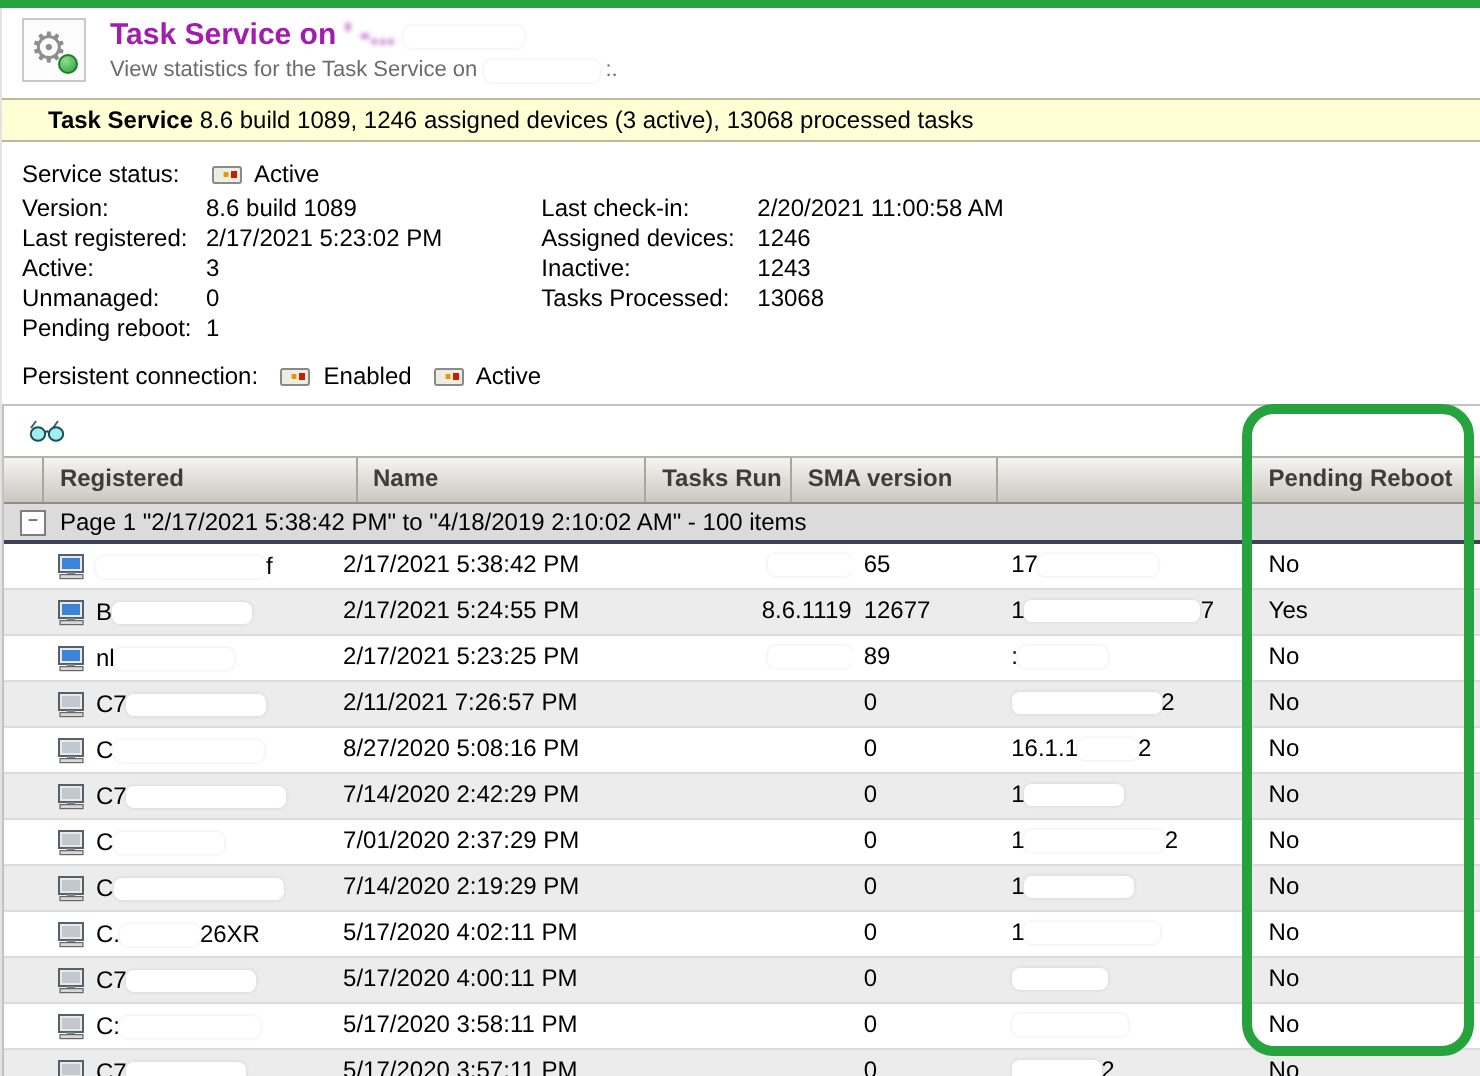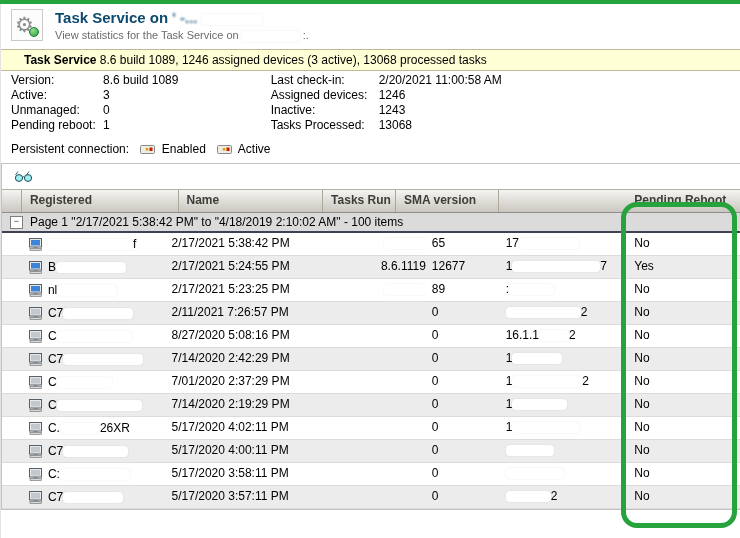--- a/index.html
+++ b/index.html
@@ -8,21 +8,21 @@
   .accent-bar{height:4px;background:#27A33E;width:740px;}
   .page{position:relative;width:740px;height:534px;border-left:1px solid #E3E3E3;box-sizing:border-box;}
 
   
   .hdr{display:flex;align-items:flex-start;padding:5px 0 0 10px;height:37px;}
   .app-icon-box{width:30px;height:30px;border:1px solid #C9C9C9;background:#FCFCFC;position:relative;flex:0 0 auto;}
   .gear{position:absolute;left:3px;top:1px;font-size:21px;color:#8E8E8E;line-height:28px;}
   .gear-dot{position:absolute;right:3px;bottom:3px;width:10px;height:10px;border-radius:50%;
             background:radial-gradient(circle at 35% 30%,#8FE08F,#2F9E3C);border:1px solid #1F7A2C;box-sizing:border-box;}
   .hdr-text{margin-left:12px;}
-  .title{font-size:15px;font-weight:bold;color:#0c4a6e;line-height:18px;}
+  .title{font-size:15px;font-weight:bold;color:#a21caf;line-height:18px;}
   .title .smudge-text{filter:blur(1.2px);opacity:.85;}
   .subtitle{font-size:11px;color:#6B6B6B;margin-top:2px;}
   .redact{display:inline-block;height:11px;vertical-align:middle;background:#fff;border-radius:4px;
           box-shadow:0 0 2px rgba(0,0,0,0.10);}
 
   
   .banner{margin-top:3px;height:20px;line-height:20px;background:#FFFFD6;
           border-top:1px solid #BDBB97;border-bottom:1px solid #BDBB97;padding-left:23px;font-size:12px;}
 
   
@@ -97,23 +97,33 @@
       </div>
     </div>
   </div>
 
   <div class="banner">
     <b>Task Service</b>
     <span>8.6 build 1089, 1246 assigned devices (3 active), 13068 processed tasks</span>
   </div>
 
   <div class="stats">
+    <div class="svc-row">
+      <span class="lbl">Service status:</span>
+      <svg class="sicon" width="15" height="9" viewBox="0 0 15 9">
+        <rect x="0.5" y="0.5" width="14" height="8" rx="1" fill="#EFEDE2" stroke="#8A8A8A"></rect>
+        <rect x="9.5" y="2.5" width="3" height="3.5" fill="#C81E00"></rect>
+        <rect x="5.8" y="3" width="2.4" height="2.5" fill="#E09B00"></rect>
+      </svg>
+      <span>Active</span>
+    </div>
     <div class="stat-cols">
       <div class="col-l">
         <div class="stat-row"><span class="lbl">Version:</span><span>8.6 build 1089</span></div>
+        <div class="stat-row"><span class="lbl">Last registered:</span><span>2/17/2021 5:23:02 PM</span></div>
         <div class="stat-row"><span class="lbl">Active:</span><span>3</span></div>
         <div class="stat-row"><span class="lbl">Unmanaged:</span><span>0</span></div>
         <div class="stat-row"><span class="lbl">Pending reboot:</span><span>1</span></div>
       </div>
       <div class="col-r">
         <div class="stat-row"><span class="lbl">Last check-in:</span><span>2/20/2021 11:00:58 AM</span></div>
         <div class="stat-row"><span class="lbl">Assigned devices:</span><span>1246</span></div>
         <div class="stat-row"><span class="lbl">Inactive:</span><span>1243</span></div>
         <div class="stat-row"><span class="lbl">Tasks Processed:</span><span>13068</span></div>
       </div>

